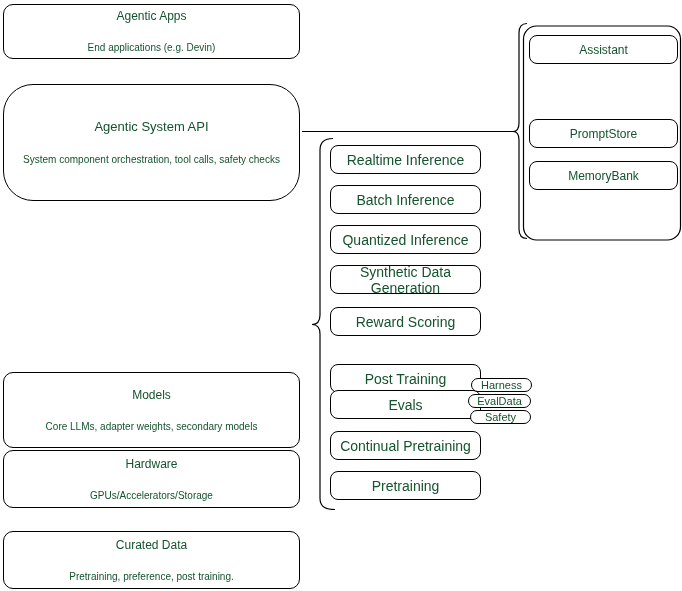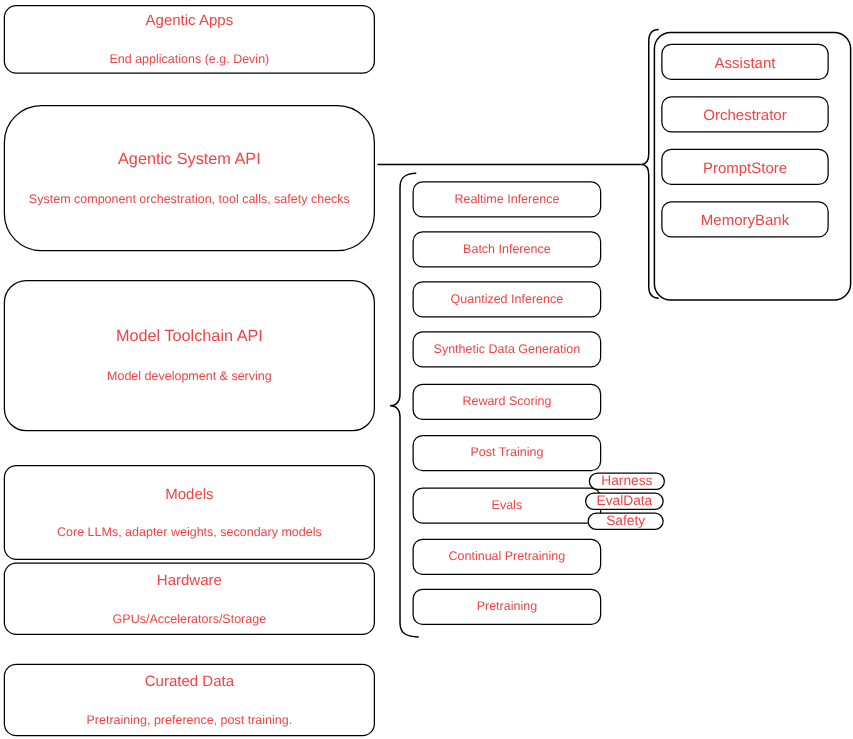--- a/index.html
+++ b/index.html
@@ -1,31 +1,31 @@
 <!DOCTYPE html>
 <html><head>
 <meta charset="utf-8">
 <style>
   html,body{margin:0;padding:0;background:#ffffff;}
   .canvas{
     position:relative;width:682px;height:591px;background:#ffffff;
-    font-family:"Liberation Sans", sans-serif;color:#ef4444;overflow:hidden;
+    font-family:"Liberation Sans", sans-serif;color:#14532d;overflow:hidden;
   }
   svg.wires{position:absolute;left:0;top:0;width:682px;height:591px;}
   .box{
     position:absolute;background:#ffffff;border:1px solid #000000;
     display:flex;flex-direction:column;align-items:center;justify-content:center;
     text-align:center;box-sizing:border-box;
   }
   .stackbox{left:3px;width:297px;}
   .t{font-size:12px;line-height:14px;}
   .t.big{font-size:13px;line-height:16px;}
   .s{font-size:10px;line-height:12px;margin-top:19px;}
-  .midbox{left:330px;width:151px;height:29px;border-radius:8px;font-size:10px;}
-  .rightbox{left:529px;width:134px;height:29px;border-radius:8px;font-size:12px;}
+  .midbox{left:330px;width:151px;height:29px;border-radius:8px;font-size:14px;}
+  .rightbox{left:529px;width:149px;height:29px;border-radius:8px;font-size:12px;}
   .pill{
     position:absolute;background:#ffffff;border:1px solid #000000;border-radius:8px;
     display:flex;align-items:center;justify-content:center;font-size:11px;
     box-sizing:border-box;z-index:5;
   }
 </style>
 </head>
 <body>
 
 <div class="canvas">
@@ -37,24 +37,20 @@
     <path d="M333,138.5 C323,138.5 320,143 320,150 L320,315 C320,320.5 318,324.5 312,324.5 C318,324.5 320,328.5 320,334 L320,498 C320,505 323,509.5 335,509.5"></path>
   </svg>
 
   <div class="box stackbox" style="top:4px;height:55px;border-radius:10px">
     <div class="t">Agentic Apps</div>
     <div class="s">End applications (e.g. Devin)</div>
   </div>
   <div class="box stackbox" style="top:84px;height:117px;border-radius:30px">
     <div class="t big">Agentic System API</div>
     <div class="s">System component orchestration, tool calls, safety checks</div>
-  </div>
-  <div class="box stackbox" style="top:224px;height:121px;border-radius:18px">
-    <div class="t big">Model Toolchain API</div>
-    <div class="s">Model development &amp; serving</div>
   </div>
   <div class="box stackbox" style="top:372px;height:76px;border-radius:10px">
     <div class="t">Models</div>
     <div class="s">Core LLMs, adapter weights, secondary models</div>
   </div>
   <div class="box stackbox" style="top:450px;height:58px;border-radius:10px">
     <div class="t">Hardware</div>
     <div class="s">GPUs/Accelerators/Storage</div>
   </div>
   <div class="box stackbox" style="top:531px;height:58px;border-radius:10px">
@@ -70,21 +66,21 @@
   </div>
   <div class="box midbox" style="top:225px">
     <span>Quantized Inference</span>
   </div>
   <div class="box midbox" style="top:265px">
     <span>Synthetic Data Generation</span>
   </div>
   <div class="box midbox" style="top:307px">
     <span>Reward Scoring</span>
   </div>
-  <div class="box midbox" style="top:348px">
+  <div class="box midbox" style="top:364px">
     <span>Post Training</span>
   </div>
   <div class="box midbox" style="top:390px">
     <span>Evals</span>
   </div>
   <div class="box midbox" style="top:431px">
     <span>Continual Pretraining</span>
   </div>
   <div class="box midbox" style="top:471px">
     <span>Pretraining</span>
@@ -96,23 +92,20 @@
   <div class="pill" style="left:468px;top:394px;width:63px;height:14px">
     <span>EvalData</span>
   </div>
   <div class="pill" style="left:470px;top:410px;width:61px;height:14px">
     <span>Safety</span>
   </div>
 
   <div class="box rightbox" style="top:35px">
     <span>Assistant</span>
   </div>
-  <div class="box rightbox" style="top:77px">
-    <span>Orchestrator</span>
-  </div>
   <div class="box rightbox" style="top:119px">
     <span>PromptStore</span>
   </div>
   <div class="box rightbox" style="top:161px">
     <span>MemoryBank</span>
   </div>
 
 </div>
 
 </body></html>

